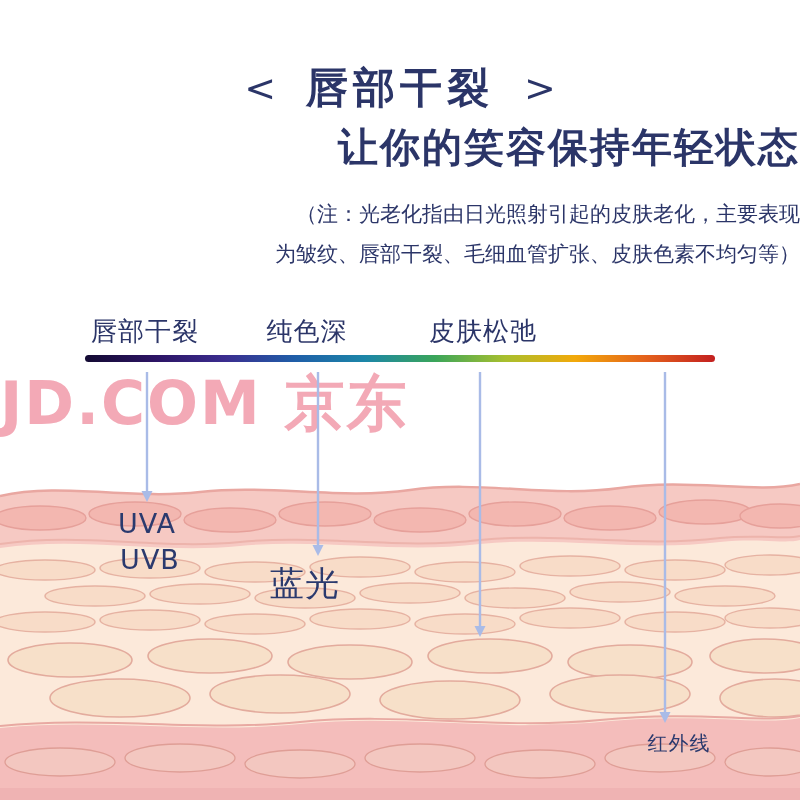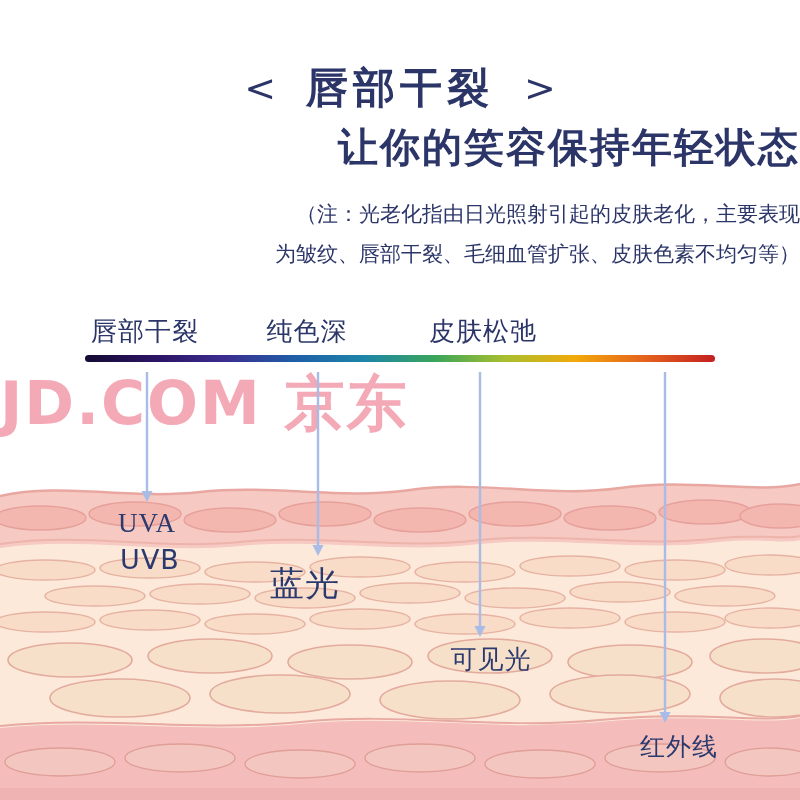--- a/index.html
+++ b/index.html
@@ -45,25 +45,25 @@
   
   .skin-svg{position:absolute;left:0;top:470px;}
   .arrow-svg{position:absolute;left:0;top:0;pointer-events:none;}
   .arrow-line{stroke:#a9bbe7;stroke-width:2.4;}
   .arrow-head{fill:#a9bbe7;}
   
   .ray-label{
     position:absolute;transform:translateX(-50%);
     font-size:27px;font-weight:500;color:#2b3a6e;white-space:nowrap;letter-spacing:1px;
   }
-  .ray-uva{left:147px;top:508px;font-family:Liberation Serif, serif;}
+  .ray-uva{left:147px;top:508px;}
   .ray-uvb{left:150px;top:544px;}
   .ray-blue{left:305px;top:561px;font-size:34px;}
   .ray-visible{left:491px;top:642px;font-size:26px;}
-  .ray-infrared{left:679px;top:730px;font-size:25px;}
+  .ray-infrared{left:679px;top:730px;font-size:20px;}
 </style>
 </head>
 <body>
 
 <div class="page">
 
   <div class="title-row">
     <span class="bracket">&lt;</span>
     <span>唇部干裂</span>
     <span class="bracket">&gt;</span>
@@ -175,16 +175,15 @@
     </g>
     <g>
       <line class="arrow-line" x1="665" y1="372" x2="665" y2="713"></line>
       <polygon class="arrow-head" points="659.5,712 670.5,712 665,723"></polygon>
     </g>
   </svg>
 
   <div class="ray-label ray-uva">UVA</div>
   <div class="ray-label ray-uvb">UVB</div>
   <div class="ray-label ray-blue">蓝光</div>
-  <div class="ray-label ray-visible">可见光</div>
   <div class="ray-label ray-infrared">红外线</div>
 
 </div>
 
 </body></html>

